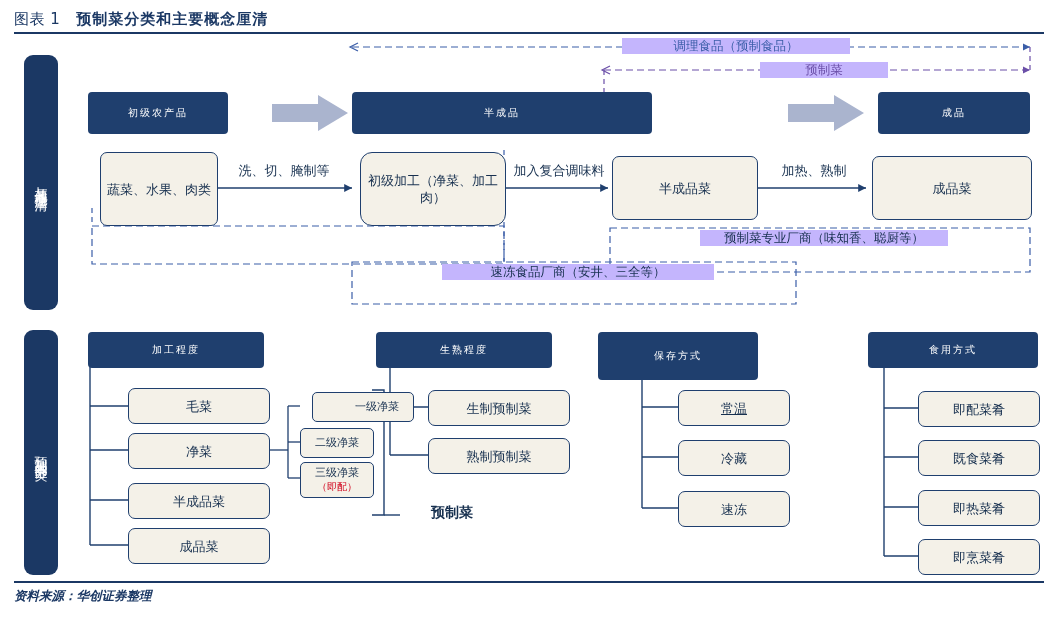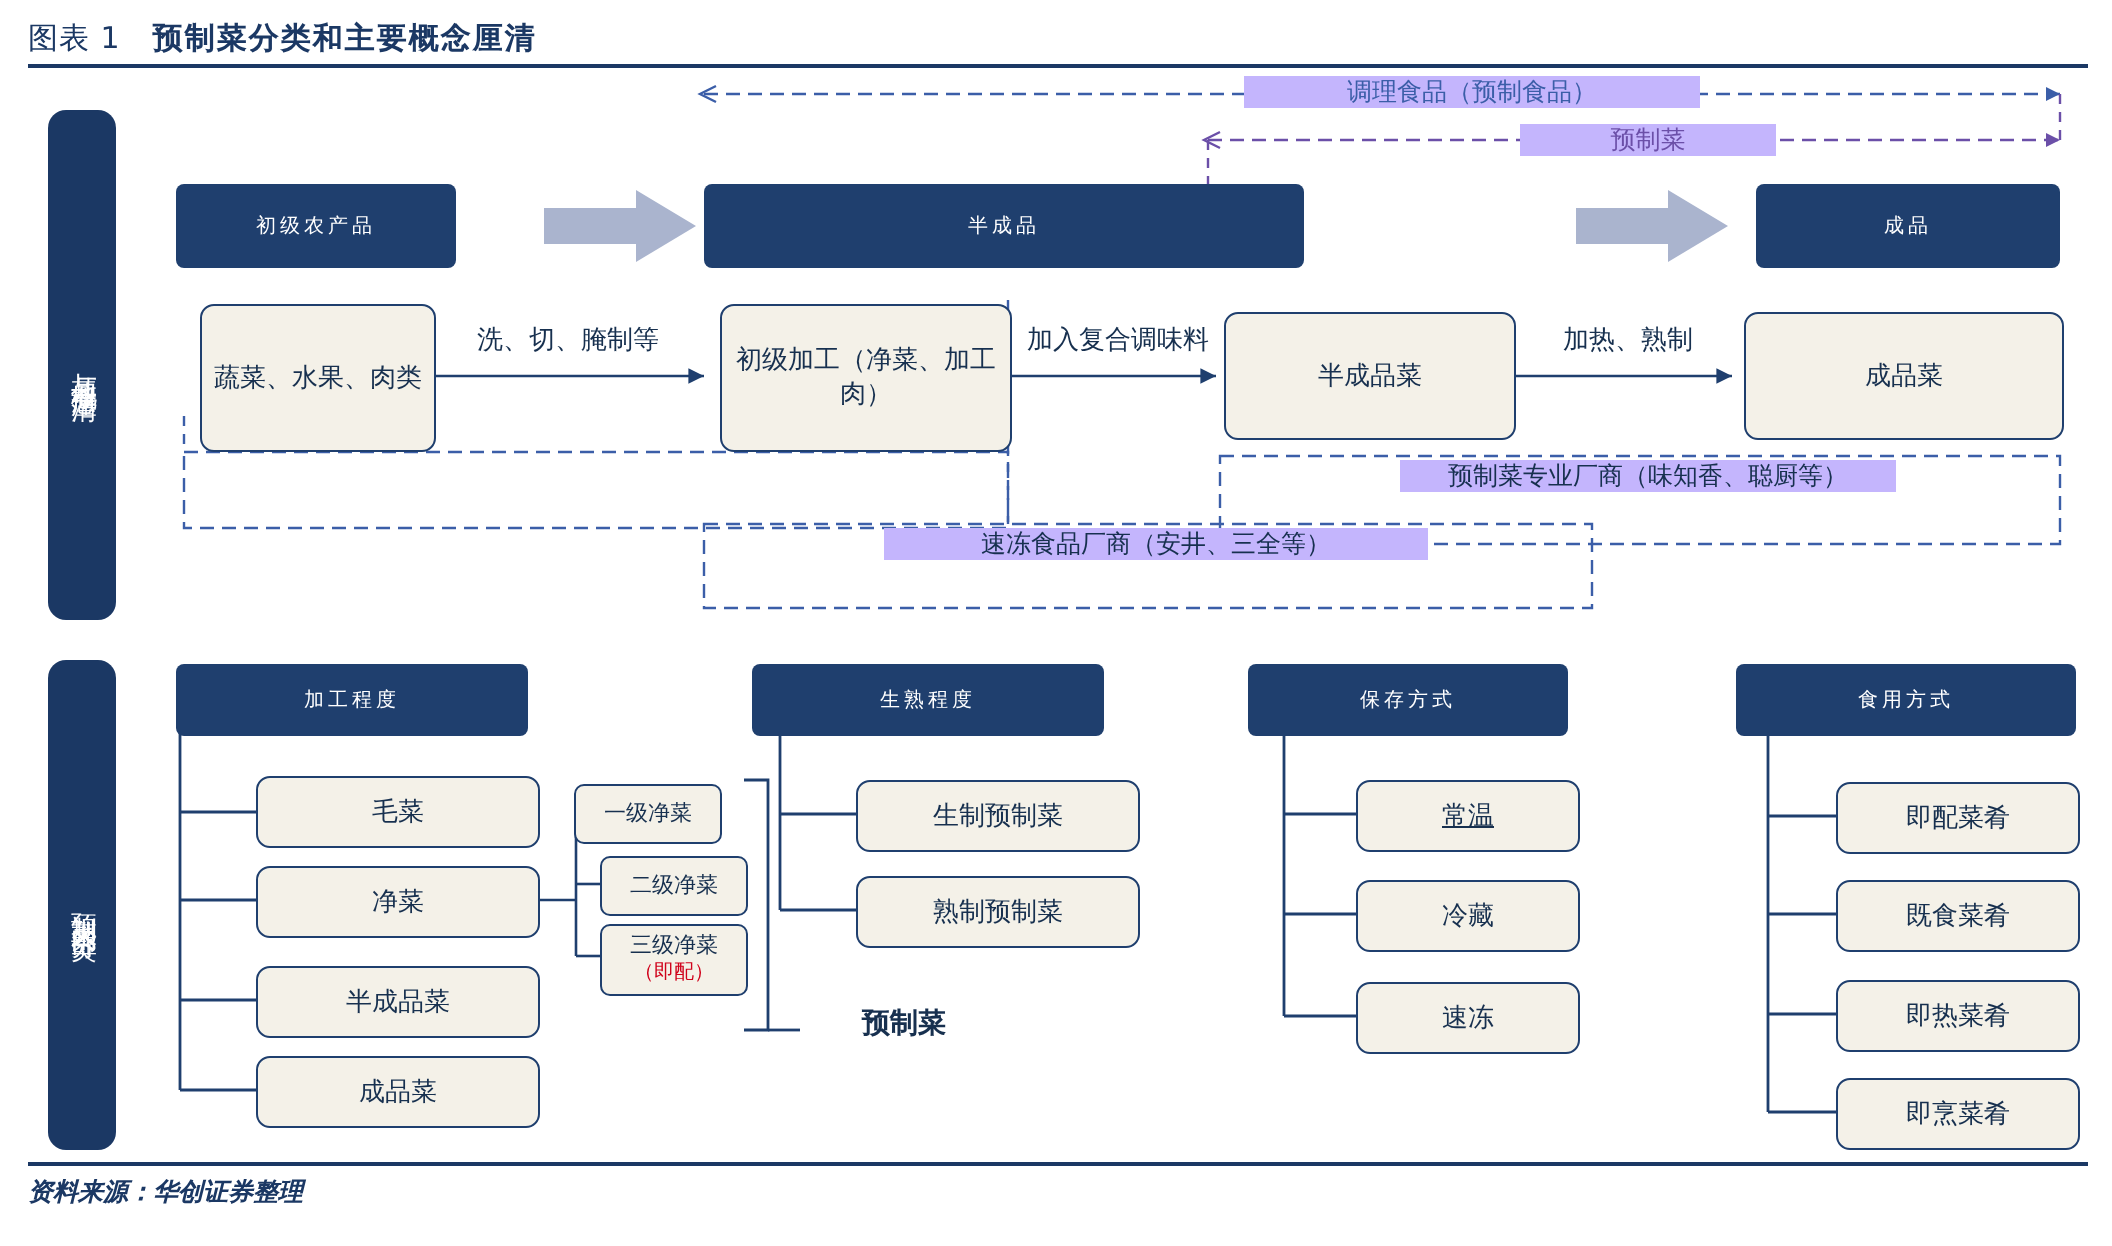--- a/index.html
+++ b/index.html
@@ -163,44 +163,44 @@
   </svg>
 
   <div class="side-label" id="side-1">与其他概念厘清</div>
   <div class="side-label" id="side-2">预制菜内部分类</div>
 
   <div class="navy-box" style="left:88px;top:92px;width:140px;height:42px;">初级农产品</div>
   <div class="navy-box" style="left:352px;top:92px;width:300px;height:42px;">半成品</div>
   <div class="navy-box" style="left:878px;top:92px;width:152px;height:42px;">成品</div>
 
   <div class="cream-box" style="left:100px;top:152px;width:116px;height:72px;">蔬菜、水果、肉类</div>
-  <div class="cream-box" style="left:360px;top:152px;width:144px;height:72px;">初级加工（净菜、加工肉）</div>
+  <div class="cream-box" style="left:360px;top:152px;width:144px;height:72px;border-radius:12px;">初级加工（净菜、加工肉）</div>
   <div class="cream-box" style="left:612px;top:156px;width:144px;height:62px;">半成品菜</div>
   <div class="cream-box" style="left:872px;top:156px;width:158px;height:62px;">成品菜</div>
 
   <div class="plain-text" style="left:222px;top:162px;width:124px;">洗、切、腌制等</div>
   <div class="plain-text" style="left:506px;top:162px;width:106px;">加入复合调味料</div>
   <div class="plain-text" style="left:762px;top:162px;width:104px;">加热、熟制</div>
 
   <div class="dashed-label" style="left:622px;top:38px;width:220px;color:#3b5ea8;">调理食品（预制食品）</div>
   <div class="dashed-label" style="left:760px;top:62px;width:120px;color:#6b4fa8;">预制菜</div>
   <div class="dashed-label" style="left:442px;top:264px;width:264px;">速冻食品厂商（安井、三全等）</div>
   <div class="dashed-label" style="left:700px;top:230px;width:240px;">预制菜专业厂商（味知香、聪厨等）</div>
 
   <div class="navy-box" style="left:88px;top:332px;width:176px;height:36px;">加工程度</div>
   <div class="navy-box" style="left:376px;top:332px;width:176px;height:36px;">生熟程度</div>
-  <div class="navy-box" style="left:624px;top:332px;width:160px;height:36px;">保存方式</div>
+  <div class="navy-box" style="left:598px;top:332px;width:160px;height:48px;">保存方式</div>
   <div class="navy-box" style="left:868px;top:332px;width:170px;height:36px;">食用方式</div>
 
   <div class="cream-box" style="left:128px;top:388px;width:140px;height:34px;">毛菜</div>
   <div class="cream-box" style="left:128px;top:433px;width:140px;height:34px;">净菜</div>
   <div class="cream-box" style="left:128px;top:483px;width:140px;height:34px;">半成品菜</div>
   <div class="cream-box" style="left:128px;top:528px;width:140px;height:34px;">成品菜</div>
 
-  <div class="cream-box small-cream" style="left:287px;top:392px;width:72px;height:28px;">一级净菜</div>
+  <div class="cream-box small-cream" style="left:312px;top:392px;width:72px;height:28px;padding-left:28px;">一级净菜</div>
   <div class="cream-box small-cream" style="left:300px;top:428px;width:72px;height:28px;">二级净菜</div>
   <div class="cream-box small-cream" style="left:300px;top:462px;width:72px;height:34px;flex-direction:column;">
     <span>三级净菜</span>
     <span class="red-text">（即配）</span>
   </div>
   <div class="plain-text" style="left:402px;top:504px;width:100px;font-size:14px;font-weight:bold;">预制菜</div>
 
   <div class="cream-box" style="left:428px;top:390px;width:140px;height:34px;">生制预制菜</div>
   <div class="cream-box" style="left:428px;top:438px;width:140px;height:34px;">熟制预制菜</div>
 

